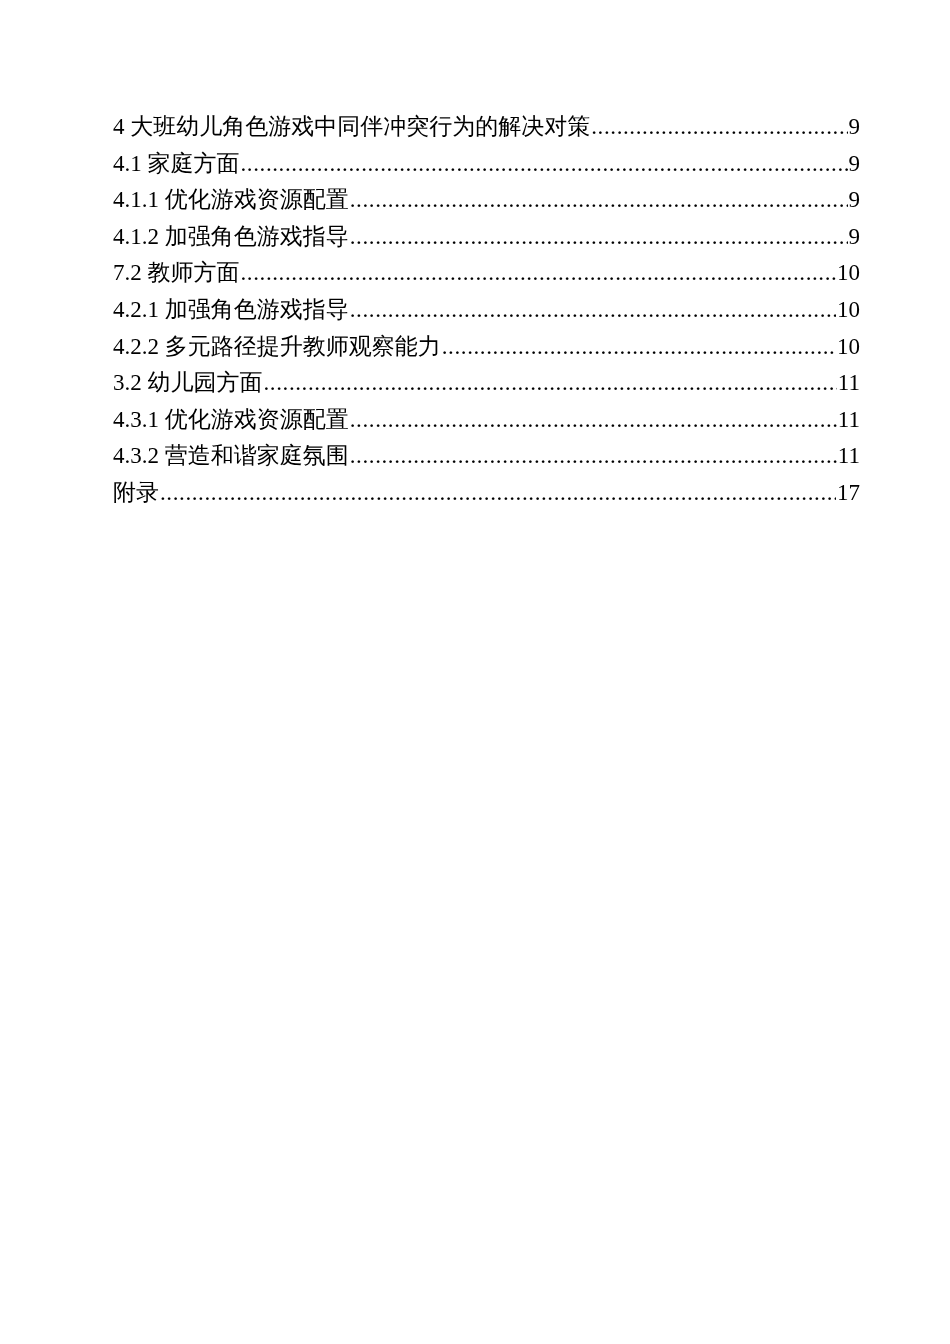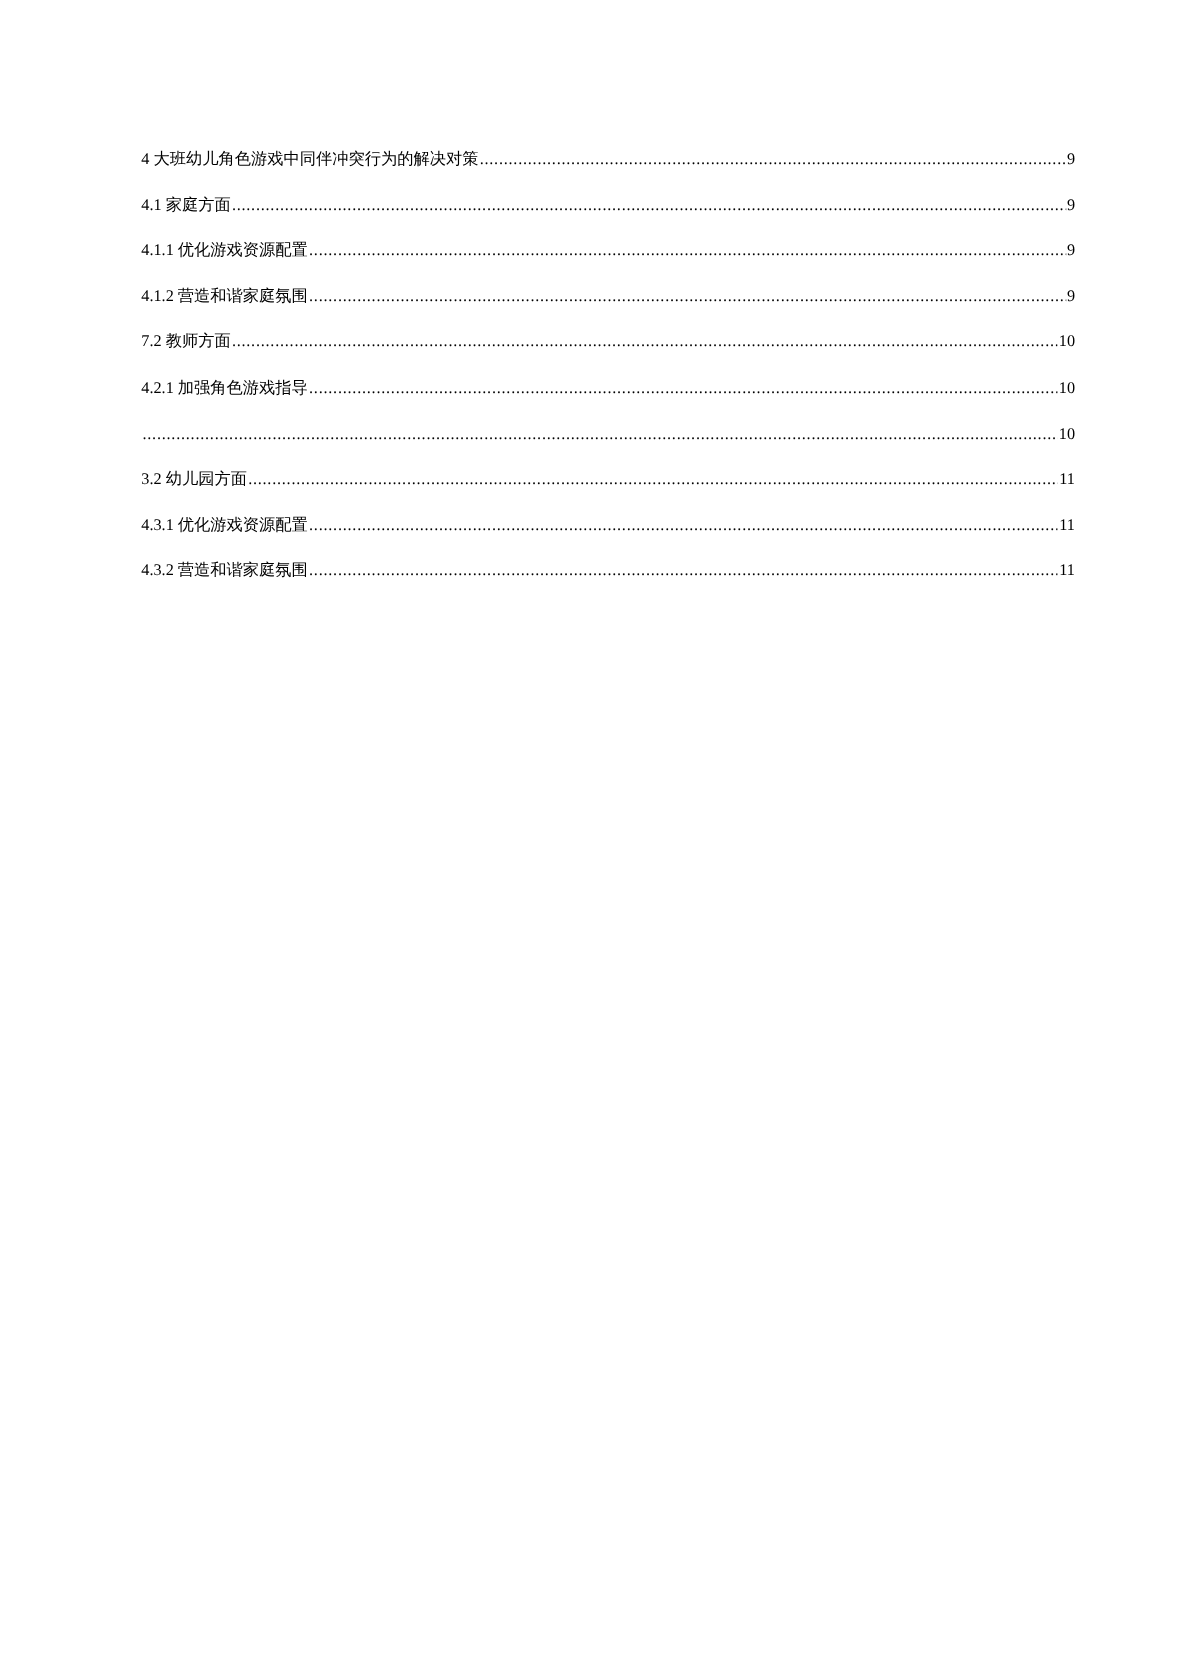--- a/index.html
+++ b/index.html
@@ -26,21 +26,21 @@
   .toc {
     position: absolute;
     left: 113px;
     top: 115px;
     width: 747px;
   }
   .toc-row {
     display: flex;
     align-items: baseline;
     height: 36.6px;
-    font-size: 13px;
+    font-size: 23px;
     line-height: 24px;
     white-space: nowrap;
   }
   .toc-title {
     flex: 0 0 auto;
   }
   .toc-leader {
     flex: 1 1 auto;
     overflow: hidden;
     white-space: nowrap;
@@ -74,38 +74,39 @@
       <span class="toc-page">9</span>
     </div>
 
     <div class="toc-row">
       <span class="toc-title">4.1.1 优化游戏资源配置</span>
       <span class="toc-leader"></span>
       <span class="toc-page">9</span>
     </div>
 
     <div class="toc-row">
-      <span class="toc-title">4.1.2 营造和谐家庭氛围</span>
+      <span class="toc-title">4.1.2 加强角色游戏指导</span>
       <span class="toc-leader"></span>
       <span class="toc-page">9</span>
     </div>
 
     <div class="toc-row">
       <span class="toc-title">7.2 教师方面</span>
       <span class="toc-leader"></span>
       <span class="toc-page">10</span>
     </div>
 
     <div class="toc-row">
       <span class="toc-title">4.2.1 加强角色游戏指导</span>
       <span class="toc-leader"></span>
       <span class="toc-page">10</span>
     </div>
 
     <div class="toc-row">
+      <span class="toc-title">4.2.2 多元路径提升教师观察能力</span>
       <span class="toc-leader"></span>
       <span class="toc-page">10</span>
     </div>
 
     <div class="toc-row">
       <span class="toc-title">3.2 幼儿园方面</span>
       <span class="toc-leader"></span>
       <span class="toc-page">11</span>
     </div>
 
@@ -117,15 +118,20 @@
 
     <div class="toc-row">
       <span class="toc-title">4.3.2 营造和谐家庭氛围</span>
       <span class="toc-leader"></span>
       <span class="toc-page">11</span>
     </div>
 
 
 
 
+    <div class="toc-row">
+      <span class="toc-title">附录</span>
+      <span class="toc-leader"></span>
+      <span class="toc-page">17</span>
+    </div>
 
   </div>
 </div>
 
 </body></html>

